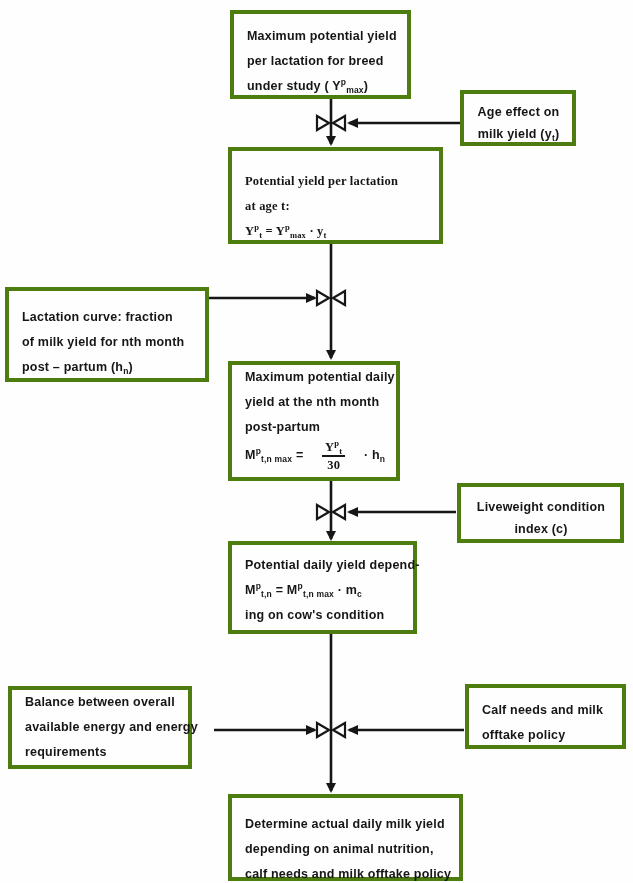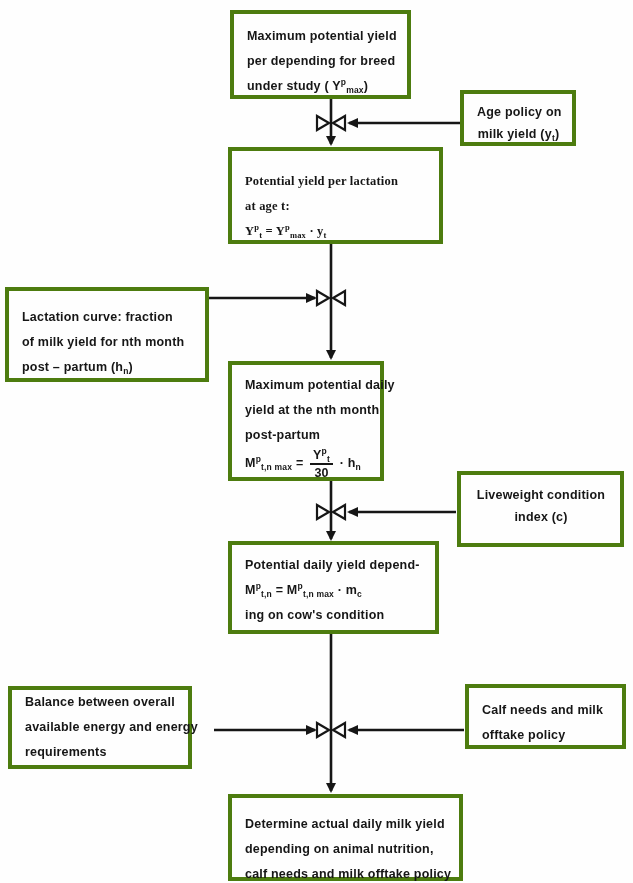--- a/index.html
+++ b/index.html
@@ -14,31 +14,31 @@
     border:4px solid #4d7c0f;background:#fefefe;
     font-weight:bold;font-size:12.5px;letter-spacing:.2px;
     line-height:25px;padding:10px 12px 6px 13px;
   }
   .tc{text-align:center;}
   .ln{white-space:nowrap;}
   sup,sub{font-size:8.5px;font-weight:bold;line-height:0;}
   sup{vertical-align:5px;}
   sub{vertical-align:-3px;}
   .frac{display:inline-flex;flex-direction:column;align-items:center;
-        vertical-align:middle;line-height:14px;margin:0 3px;}
+        vertical-align:middle;line-height:14px;margin:0 15px;font-family:Liberation Serif, serif;}
   .frac .num{border-bottom:2px solid #161616;padding:0 3px 1px 3px;}
   .frac .den{padding-top:1px;}
   
   .b-max      {left:230px;top:10px; width:181px;height:89px;}
   .b-age      {left:460px;top:90px; width:116px;height:56px;line-height:22px;padding-top:7px;}
   .b-potlact  {left:228px;top:147px;width:215px;height:97px;padding-top:18px;font-family:Liberation Serif, serif;}
   .b-lact     {left:5px;  top:243px;width:204px;height:95px;padding-top:14px;margin-top:44px;}
-  .b-maxdaily {left:228px;top:361px;width:156px;height:120px;padding-top:8px;}
-  .b-live     {left:457px;top:471px;width:167px;height:76px;line-height:22px;padding-top:9px;}
-  .b-potdaily {left:228px;top:541px;width:211px;height:93px;padding-top:8px;}
+  .b-maxdaily {left:228px;top:361px;width:172px;height:120px;padding-top:0;}
+  .b-live     {left:457px;top:483px;width:167px;height:60px;line-height:22px;padding-top:9px;}
+  .b-potdaily {left:228px;top:541px;width:189px;height:93px;padding-top:8px;}
   .b-balance  {left:8px;  top:686px;width:184px;height:83px;padding-top:0;}
   .b-calf     {left:465px;top:684px;width:161px;height:65px;padding-top:10px;}
   .b-determine{left:228px;top:794px;width:235px;height:87px;padding-top:14px;}
 </style>
 </head>
 <body>
 
 <div class="canvas">
 
   <svg class="wires" width="633" height="883" viewBox="0 0 633 883">
@@ -82,26 +82,26 @@
       </g>
       <g>
         <polygon points="317,723 317,737 329,730"></polygon>
           <polygon points="345,723 345,737 333,730"></polygon>
       </g>
     </g>
   </svg>
 
   <div class="box b-max">
     <div class="ln">Maximum potential yield</div>
-    <div class="ln">per depending for breed</div>
+    <div class="ln">per lactation for breed</div>
     <div class="ln">under study  ( Y<sup>p</sup><sub>max</sub>)</div>
   </div>
 
   <div class="box b-age tc">
-    <div class="ln">Age policy on</div>
+    <div class="ln">Age effect on</div>
     <div class="ln">milk yield (y<sub>t</sub>)</div>
   </div>
 
   <div class="box b-potlact">
     <div class="ln">Potential yield per lactation</div>
     <div class="ln">at age t:</div>
     <div class="ln">Y<sup>p</sup><sub>t</sub> = Y<sup>p</sup><sub>max</sub> · y<sub>t</sub></div>
   </div>
 
   <div class="box b-lact">

